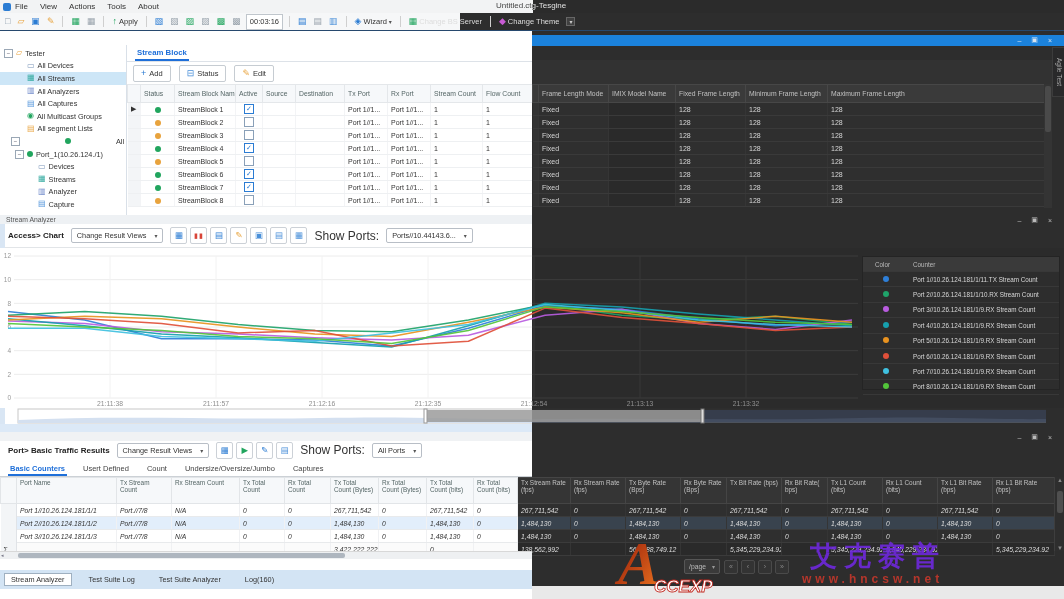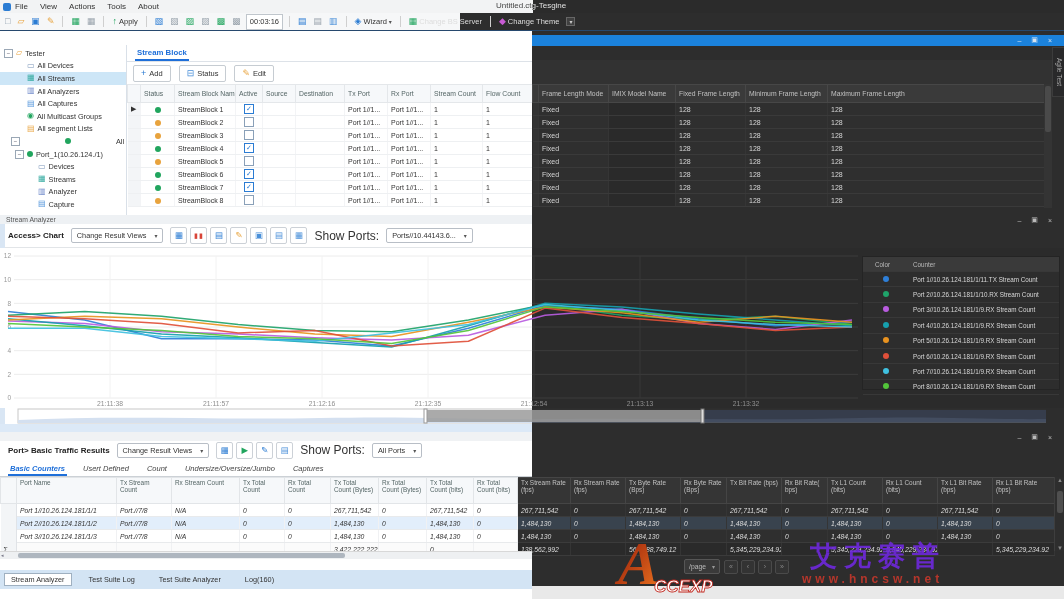--- a/index.html
+++ b/index.html
@@ -112,21 +112,21 @@
   
   #res-dark{left:532px;top:432px;width:532px;height:154px;background:#2d2d2d;}
   #res-gray{left:532px;top:586px;width:532px;height:13px;background:#e9e9e9;}
   #res-strip{left:0;top:432px;width:1064px;height:9px;
     background:linear-gradient(90deg,#f0f2f4 0,#f0f2f4 532px,#2d2d2d 532px,#2d2d2d 100%);}
   #res-strip .winbtns{position:absolute;right:12px;top:1px;color:#bbb;}
   #res-toolbar{left:0;top:441px;width:532px;height:18px;background:#fff;display:flex;align-items:center;
     gap:7px;padding-left:8px;box-sizing:border-box;}
   #res-tabs{left:0;top:459px;width:532px;height:18px;background:#fff;border-bottom:1px solid #ccd1d6;
     display:flex;align-items:flex-end;gap:14px;padding-left:8px;box-sizing:border-box;font-size:7.5px;color:#444;}
-  .rtab{padding:2px 2px 3px 2px;white-space:nowrap;font-style:italic;}
+  .rtab{padding:2px 2px 3px 2px;white-space:nowrap;}
   .rtab.active{color:#1e6fd9;font-weight:bold;border-bottom:2px solid #1e6fd9;padding-bottom:1px;}
   #res-table{position:absolute;left:0;top:477px;width:1054px;}
   #res-table th{height:23px;font-weight:normal;text-align:left;vertical-align:top;
     padding:1px 3px;font-size:6.4px;line-height:1.15;overflow:hidden;}
   #res-table th.l{background:#f6f8fa;color:#566;border:1px solid #e2e5e8;}
   #res-table th.d{background:#353535;color:#c0c0c0;border:1px solid #454545;}
   #res-table td{height:12px;padding:0 3px;font-size:6.8px;font-style:italic;white-space:nowrap;overflow:hidden;}
   #res-table td.l{color:#333;border-bottom:1px solid #e8eaec;border-right:1px solid #f0f1f3;background:#fff;}
   #res-table td.d{color:#ddd;border-bottom:1px solid #3b3b3b;border-right:1px solid #353535;background:#2f2f2f;}
   #res-table tr.hl td.l{background:#e2eefb;}

